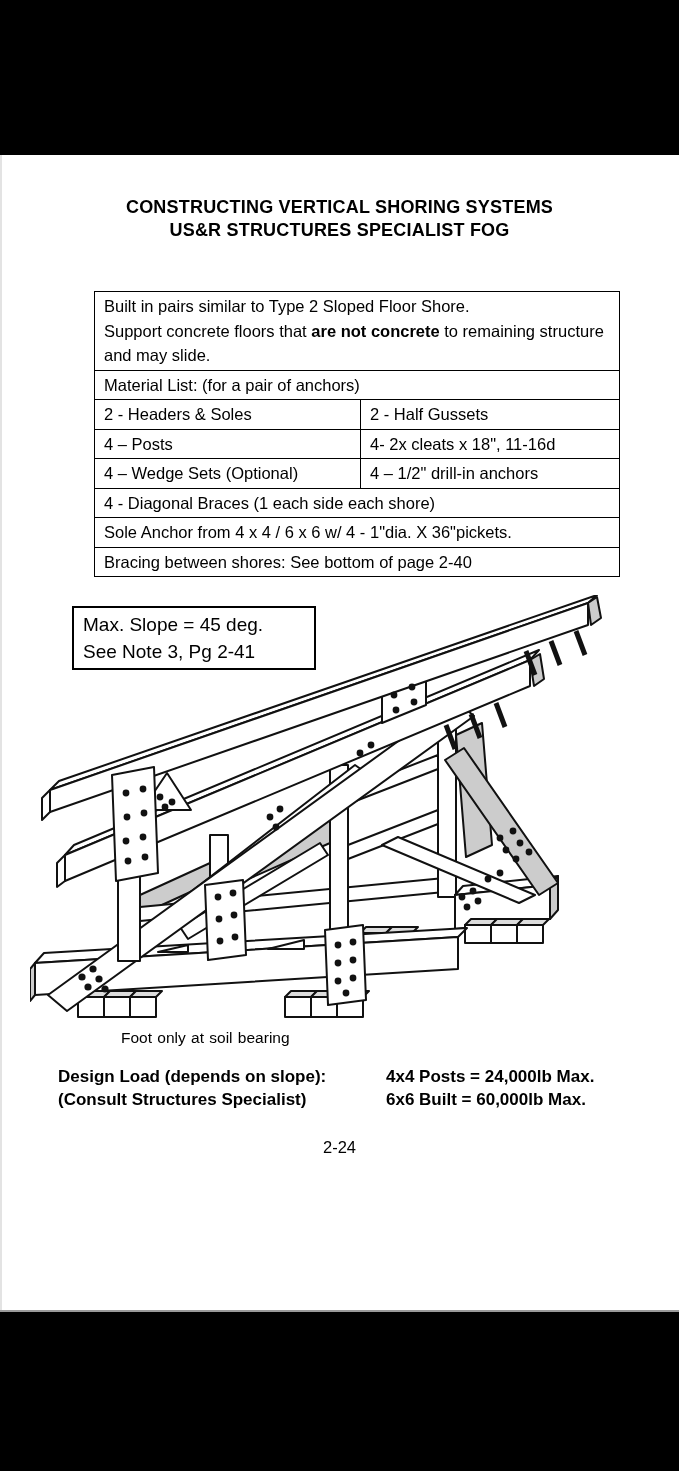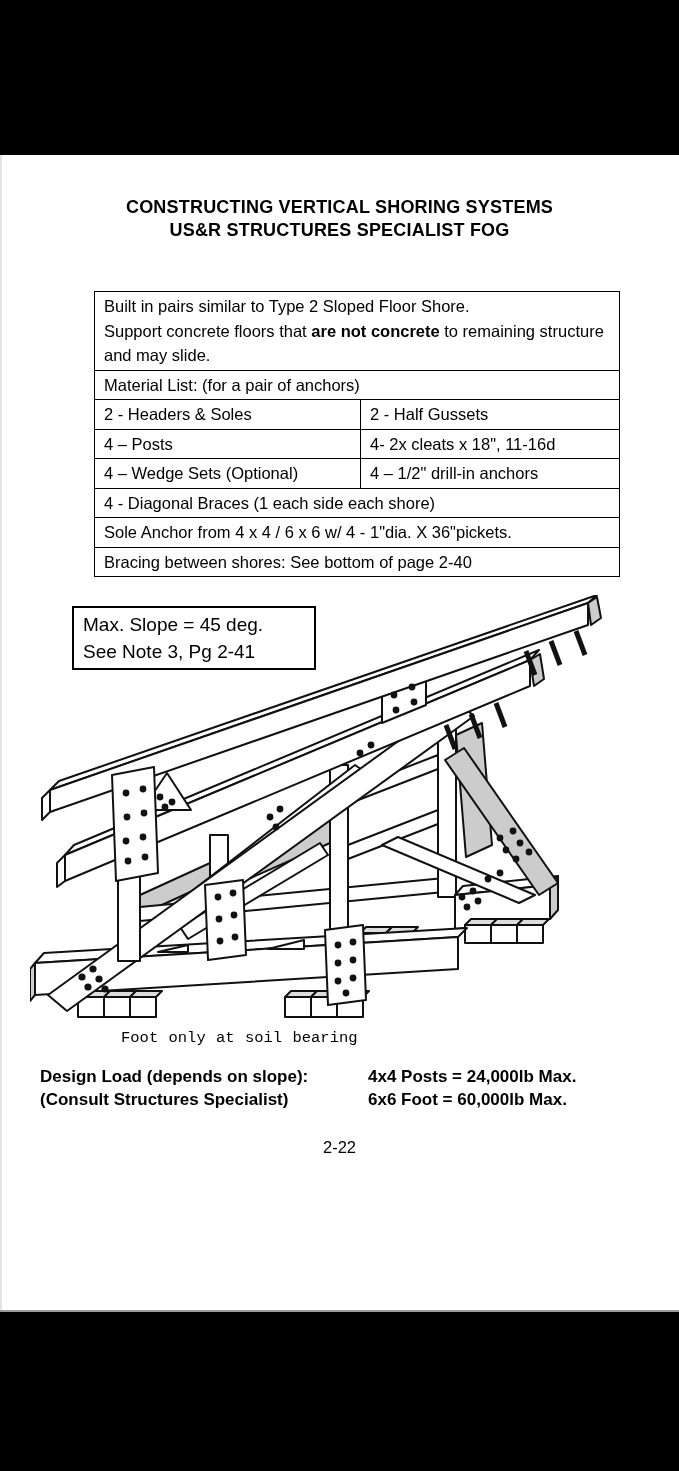--- a/index.html
+++ b/index.html
@@ -12,25 +12,25 @@
        font-weight:bold;font-size:18px;line-height:23px;letter-spacing:0.2px;}
   .title{position:absolute;top:102px;left:0;width:100%;text-align:center;
          font-weight:bold;font-size:19.5px;}
   table.mat{position:absolute;top:136px;left:68px;width:526px;border-collapse:collapse;
             font-size:16.5px;margin-left:26px;}
   table.mat td{border:1.6px solid #000;padding:2px 9px;line-height:24.5px;vertical-align:top;}
   .b{font-weight:bold;}
   .note{position:absolute;top:433px;left:72px;width:222px;border:2px solid #000;
         padding:3px 9px;font-size:19px;line-height:27px;background:#fff;z-index:3;margin-top:18px;}
   .fig{position:absolute;top:440px;left:30px;width:620px;height:430px;}
-  .caption{position:absolute;top:874px;left:121px;font-size:15.5px;word-spacing:1px;font-family:Liberation Mono, monospace;}
+  .caption{position:absolute;top:874px;left:121px;font-size:15.5px;word-spacing:1px;}
   .dload{position:absolute;top:910px;left:40px;width:600px;font-weight:bold;font-size:17px;
          line-height:23px;}
   .dl-row{display:flex;}
-  .dl-left{width:328px;}
+  .dl-left{width:328px;margin-left:18px;}
   .pnum{position:absolute;top:983px;left:0;width:100%;text-align:center;font-size:16.5px;}
 </style>
 </head>
 <body>
 
 <div class="screen">
   <div class="page">
 
     <div class="hdr">
       <div>CONSTRUCTING VERTICAL SHORING SYSTEMS</div>
@@ -224,20 +224,20 @@
 
     <div class="caption">Foot only at soil bearing</div>
 
     <div class="dload">
       <div class="dl-row">
         <span class="dl-left">Design Load (depends on slope):</span>
         <span>4x4 Posts = 24,000lb Max.</span>
       </div>
       <div class="dl-row">
         <span class="dl-left">(Consult Structures Specialist)</span>
-        <span>6x6 Foot = 60,000lb Max.</span>
+        <span>6x6 Built = 60,000lb Max.</span>
       </div>
     </div>
 
-    <div class="pnum">2-22</div>
+    <div class="pnum">2-24</div>
 
   </div>
 </div>
 
 </body></html>

